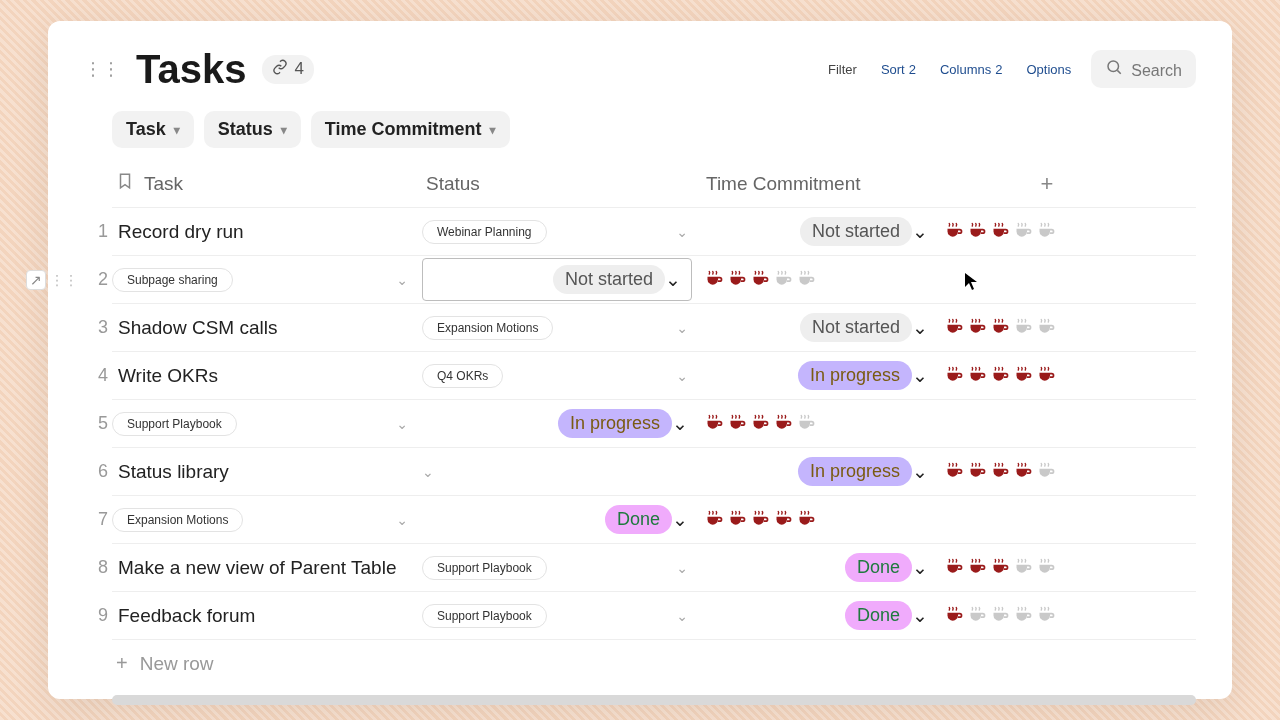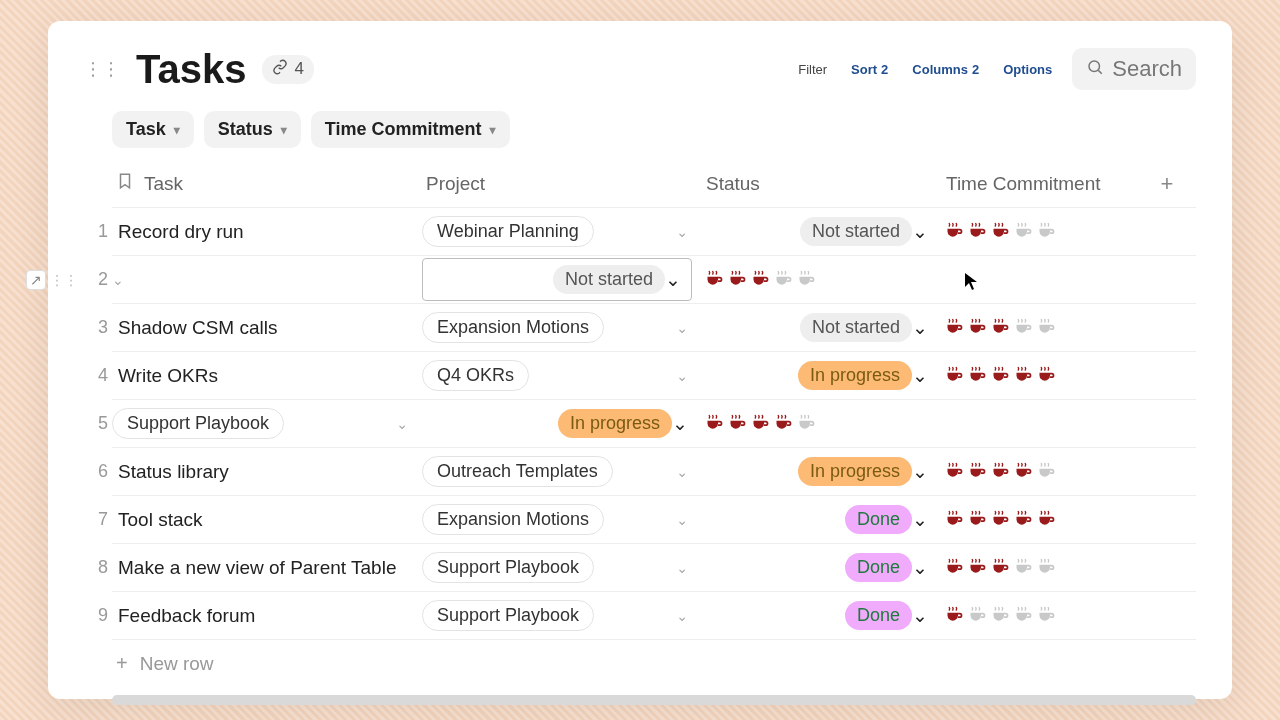--- a/index.html
+++ b/index.html
@@ -20,26 +20,26 @@
   .drag-handle { color: #9a9a9a; font-size: 18px; line-height: 1; cursor: grab; }
   .title { font-size: 40px; font-weight: 700; color: #1a1a1a; }
   .link-pill {
     display: inline-flex; align-items: center; gap: 6px;
     background: #f2f2f2; border-radius: 14px; padding: 4px 10px;
     font-size: 17px; color: #555; cursor: pointer;
   }
   .link-pill svg { width: 16px; height: 16px; stroke: #555; fill: none; stroke-width: 2; }
   .spacer { flex: 1; }
   .toolbar-btn { font-size: 13px; color: #444; cursor: pointer; padding: 6px 4px; }
-  .toolbar-btn.accent { color: #1f4d8f; font-weight: 700; }
+  .toolbar-btn.accent { color: #1f4d8f; font-weight: 400; }
   .toolbar-btn .count { margin-left: 4px; }
   .search-btn {
-    display: inline-flex; align-items: center; gap: 8px;
+    display: inline-flex; align-items: flex-end; gap: 8px;
     background: #f2f2f2; border-radius: 10px; padding: 8px 14px;
-    color: #777; font-size: 22px; cursor: pointer;
+    color: #777; font-size: 16px; cursor: pointer;
   }
   .search-btn svg { width: 18px; height: 18px; stroke: #777; fill: none; stroke-width: 2; }
 
   .chip-row { display: flex; gap: 10px; margin: 18px 0 8px 28px; }
   .chip {
     display: inline-flex; align-items: center; gap: 8px;
     background: #f2f2f2; border-radius: 10px; padding: 8px 14px;
     font-size: 18px; font-weight: 600; color: #222; cursor: pointer;
   }
   .chip .caret { color: #888; font-size: 12px; }
@@ -68,32 +68,32 @@
   .row-expand {
     position: absolute; left: -86px; color: #888; font-size: 14px;
     background: #fff; border: 1px solid #ddd; border-radius: 4px; padding: 1px 3px;
     display: none; cursor: pointer;
   }
   .trow.active .row-hover-handle, .trow.active .row-expand { display: block; }
   .cell { padding: 10px 6px; display: flex; align-items: center; gap: 8px; }
 
   .pill {
     display: inline-flex; align-items: center; border-radius: 16px;
-    border: 1px solid #e3e3e3; padding: 4px 14px; font-size: 18px; color: #333;
+    border: 1px solid #e3e3e3; padding: 4px 14px; font-size: 12px; color: #333;
     background: #fff; cursor: pointer;
   }
   .relation-cell { display: flex; align-items: center; justify-content: space-between; padding-right: 14px; }
   .relation-cell .caret { color: #aaa; font-size: 14px; cursor: pointer; }
 
   .status-cell { display: flex; align-items: center; justify-content: flex-end; padding-right: 14px; }
   .status-badge {
     border-radius: 16px; padding: 4px 12px; font-size: 18px;
   }
   .status-notstarted { background: #eeeeee; color: #555; }
-  .status-inprogress { background: #fdba74; color: #7a5b12; }
+  .status-inprogress { background: #c4b5fd; color: #7a5b12; }
   .status-done       { background: #f0abfc; color: #1f7a3e; }
   .status-cell.boxed {
     border: 1px solid #bdbdbd; border-radius: 4px; padding: 6px 10px; margin-right: 10px;
   }
 
   .coffee-cell { display: flex; gap: 2px; padding: 10px 2px; }
   .coffee { font-size: 18px; line-height: 1; }
   .coffee.full { color: #9a1b1b; }
   .coffee.empty { color: #c9c9c9; }
   .coffee svg { width: 21px; height: 21px; }
@@ -170,21 +170,20 @@
   <div class="table">
     <div class="thead">
       <div class="th">
         <span class="bookmark-icon">
           <svg viewBox="0 0 24 24">
               <path d="M6 3h12v18l-6-4-6 4z"></path>
             </svg>
         </span>
         <span>Task</span>
       </div>
-      <div class="th">Project</div>
       <div class="th">Status</div>
       <div class="th">Time Commitment</div>
       <div class="plus-col">+</div>
     </div>
 
     <div id="rows">
         <div class="trow">
 
     <span class="rownum">1</span>
     <div class="cell">Record dry run</div>
@@ -223,20 +222,21 @@
     <path d="M6 4 q1 1 0 3 M10 4 q1 1 0 3 M14 4 q1 1 0 3" fill="none" stroke="#c9c9c9" stroke-width="1.6" stroke-linecap="round"></path>
   </svg></span>
           </div>
     <div></div>
   </div>
         <div class="trow active">
     <span class="row-expand">↗</span>
     <span class="row-hover-handle">⋮⋮</span>
     <span class="rownum">2</span>
     <div class="relation-cell">
+      <span class="pill">Subpage sharing</span>
       <span class="caret">⌄</span>
     </div>
     <div class="status-cell boxed">
       <span class="status-badge status-notstarted">Not started</span>
       <span class="caret">⌄</span>
     </div>
     <div class="coffee-cell">
             <span class="coffee full"><svg viewBox="0 0 24 24">
     <path d="M4 10 h12 v3 a6 6 0 0 1 -12 0 z" fill="#9a1b1b"></path>
     <path d="M16 11 h2 a2 2 0 0 1 0 4 h-2" fill="none" stroke="#9a1b1b" stroke-width="2"></path>
@@ -385,21 +385,20 @@
     <path d="M6 4 q1 1 0 3 M10 4 q1 1 0 3 M14 4 q1 1 0 3" fill="none" stroke="#c9c9c9" stroke-width="1.6" stroke-linecap="round"></path>
   </svg></span>
           </div>
     <div></div>
   </div>
         <div class="trow">
 
     <span class="rownum">6</span>
     <div class="cell">Status library</div>
     <div class="relation-cell">
-      <span class="pill">Outreach Templates</span>
       <span class="caret">⌄</span>
     </div>
     <div class="status-cell ">
       <span class="status-badge status-inprogress">In progress</span>
       <span class="caret">⌄</span>
     </div>
     <div class="coffee-cell">
             <span class="coffee full"><svg viewBox="0 0 24 24">
     <path d="M4 10 h12 v3 a6 6 0 0 1 -12 0 z" fill="#9a1b1b"></path>
     <path d="M16 11 h2 a2 2 0 0 1 0 4 h-2" fill="none" stroke="#9a1b1b" stroke-width="2"></path>
@@ -424,21 +423,20 @@
     <path d="M4 10 h12 v3 a6 6 0 0 1 -12 0 z" fill="#c9c9c9"></path>
     <path d="M16 11 h2 a2 2 0 0 1 0 4 h-2" fill="none" stroke="#c9c9c9" stroke-width="2"></path>
     <path d="M6 4 q1 1 0 3 M10 4 q1 1 0 3 M14 4 q1 1 0 3" fill="none" stroke="#c9c9c9" stroke-width="1.6" stroke-linecap="round"></path>
   </svg></span>
           </div>
     <div></div>
   </div>
         <div class="trow">
 
     <span class="rownum">7</span>
-    <div class="cell">Tool stack</div>
     <div class="relation-cell">
       <span class="pill">Expansion Motions</span>
       <span class="caret">⌄</span>
     </div>
     <div class="status-cell ">
       <span class="status-badge status-done">Done</span>
       <span class="caret">⌄</span>
     </div>
     <div class="coffee-cell">
             <span class="coffee full"><svg viewBox="0 0 24 24">

